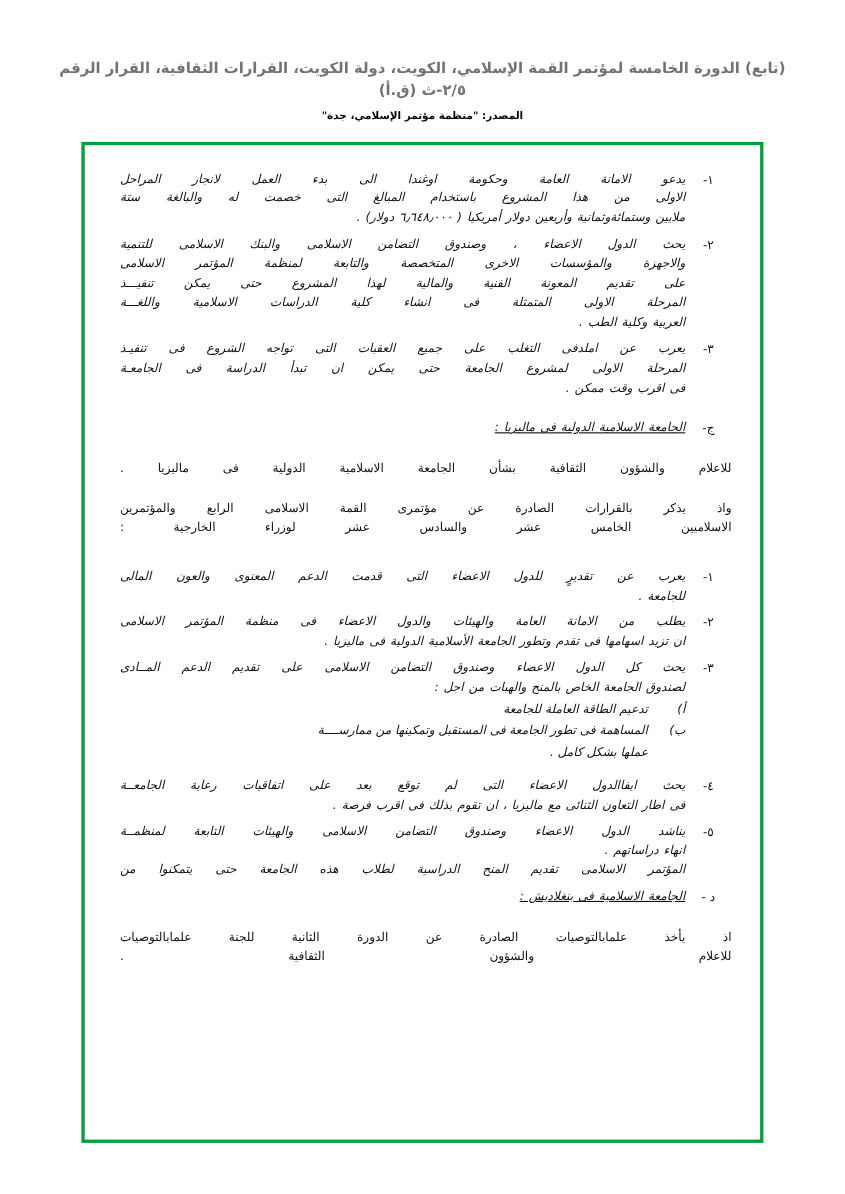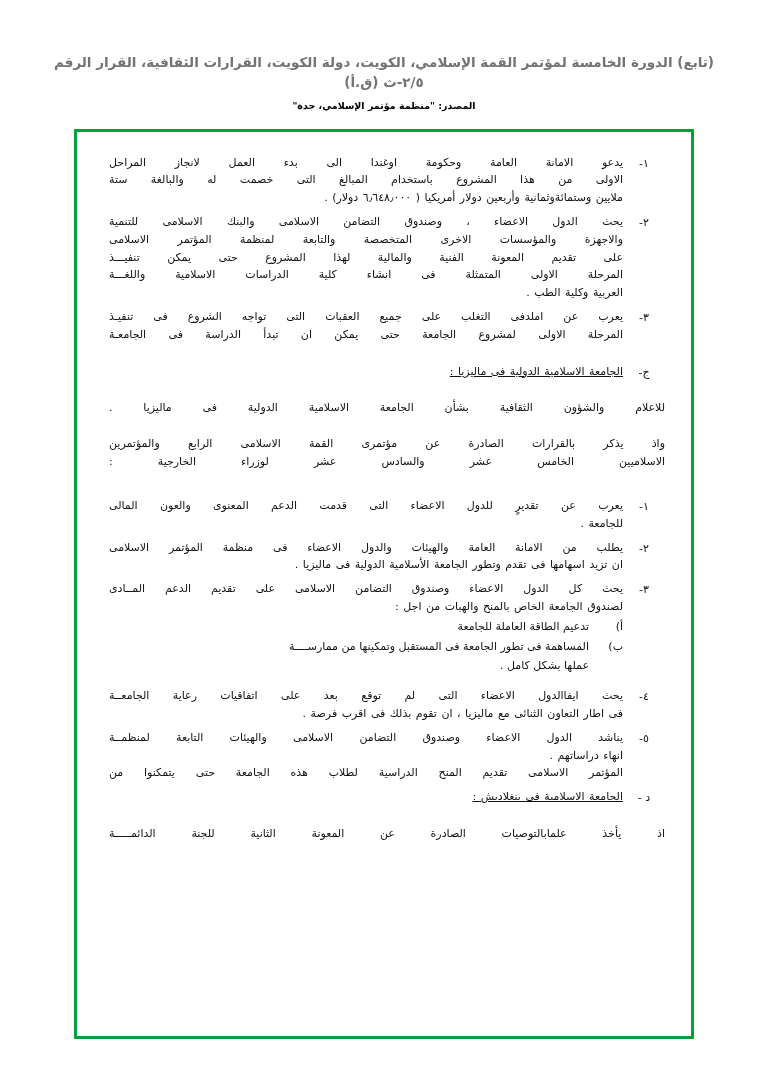--- a/index.html
+++ b/index.html
@@ -68,20 +68,21 @@
     flex: 0 0 42px;
     text-align: center;
     font-size: 11px;
     padding-top: 1px;
     letter-spacing: 0.5px;
     white-space: nowrap;
   }
   .clause-body {
     flex: 1 1 auto;
     padding-left: 6px;
+    font-style: italic;
   }
   .line {
     display: block;
     text-align: justify;
     text-align-last: justify;
     white-space: pre-wrap;
     word-spacing: 1px;
   }
   .line.last {
     text-align: right;
@@ -148,20 +149,21 @@
           <span class="line">المرحلة الاولى المتمثلة فى انشاء كلية الدراسات الاسلامية واللغـــة</span>
           <span class="line last">العربية وكلية الطب .</span>
         </div>
       </div>
 
       <div class="clause">
         <div class="clause-marker">٣-</div>
         <div class="clause-body">
           <span class="line">يعرب عن املدفى التغلب على جميع العقبات التى تواجه الشروع فى تنفيـذ</span>
           <span class="line">المرحلة الاولى لمشروع الجامعة حتى يمكن ان تبدأ الدراسة فى الجامعـة</span>
+          <span class="line last">فى اقرب وقت ممكن .</span>
         </div>
       </div>
 
       <div class="spacer-md"></div>
 
       <div class="clause section-head">
         <div class="clause-marker">ج-</div>
         <div class="clause-body">
           <span class="line last">الجامعة الاسلامية الدولية فى ماليزيا :</span>
         </div>
@@ -241,19 +243,20 @@
       <div class="clause section-head">
         <div class="clause-marker">د -</div>
         <div class="clause-body">
           <span class="line last">الجامعة الاسلامية فى بنغلاديش :</span>
         </div>
       </div>
 
       <div class="spacer-sm"></div>
 
       <div class="plain-block">
-        <span class="line">اذ يأخذ علمابالتوصيات الصادرة عن المعونة الثانية للجنة الدائمـــــة</span>
+        <span class="line">اذ يأخذ علمابالتوصيات الصادرة عن الدورة الثانية للجنة علمابالتوصيات</span>
+        <span class="line last">للاعلام والشؤون الثقافية .</span>
       </div>
 
     </div>
   </div>
 
 </div>
 
 </body></html>

